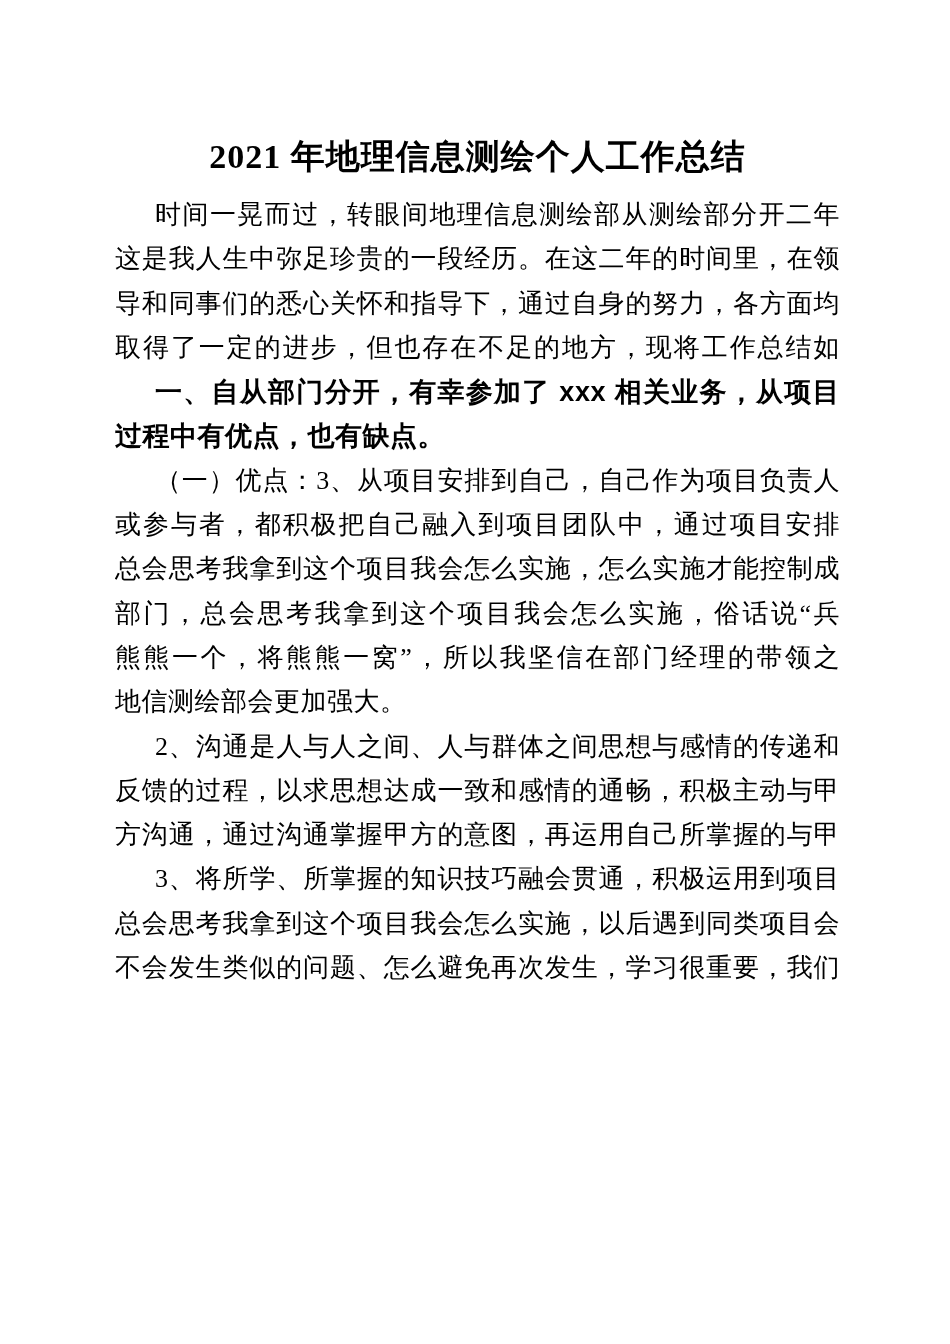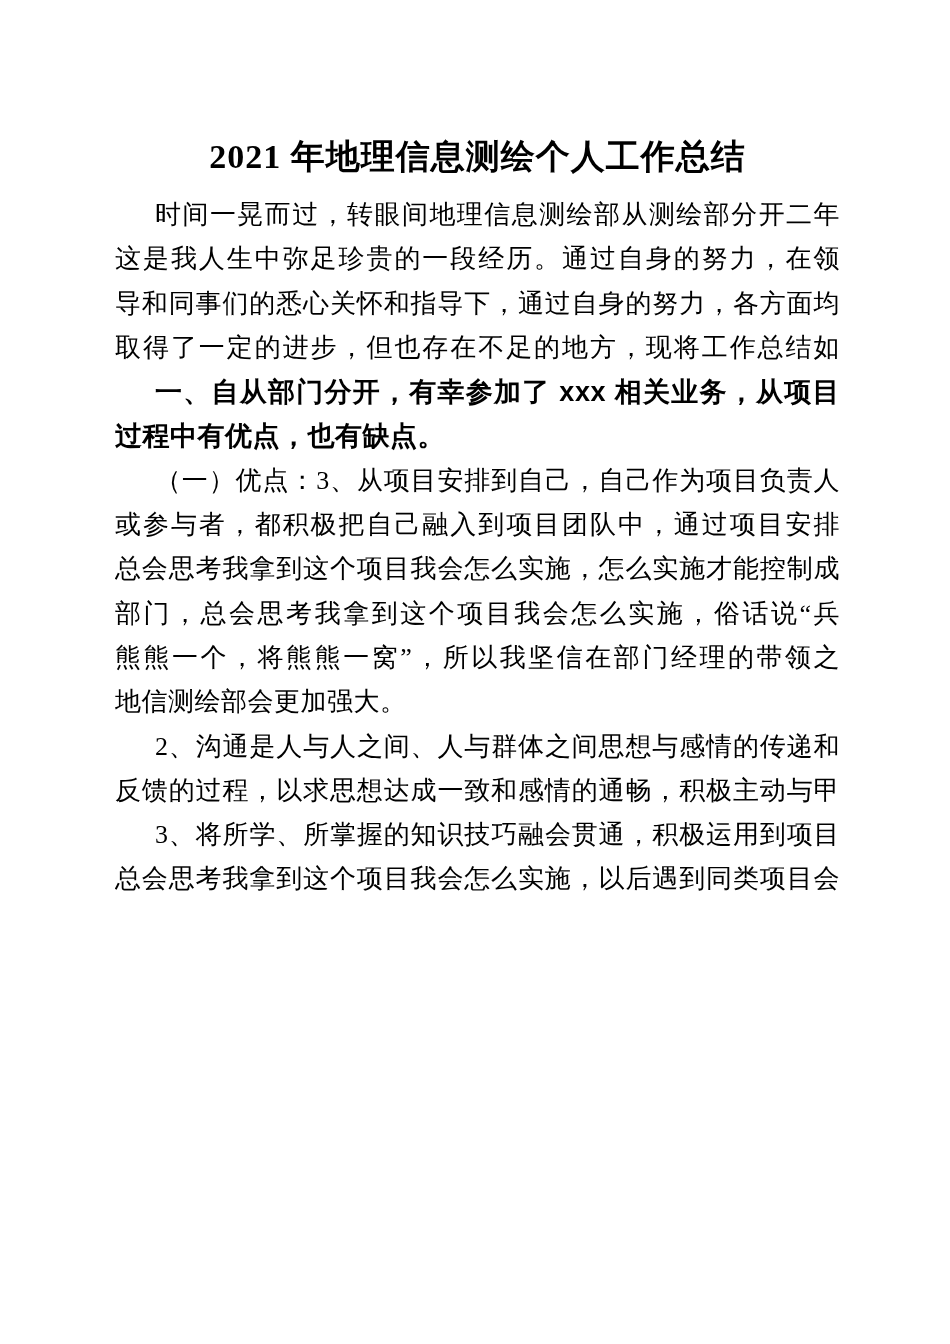--- a/index.html
+++ b/index.html
@@ -53,29 +53,31 @@
     text-align-last: justify;
   }
 </style>
 </head>
 <body>
 
 <div class="doc-page">
   <div class="doc-title">2021 年地理信息测绘个人工作总结</div>
   <div class="doc-body">
       <div class="line body indent justify">时间一晃而过，转眼间地理信息测绘部从测绘部分开二年了。</div>
-      <div class="line body justify">这是我人生中弥足珍贵的一段经历。通过自身的努力，在领</div>
+      <div class="line body justify">这是我人生中弥足珍贵的一段经历。在这二年的时间里，在领</div>
       <div class="line body justify">导和同事们的悉心关怀和指导下，通过自身的努力，各方面均</div>
       <div class="line body justify">取得了一定的进步，但也存在不足的地方，现将工作总结如下：</div>
       <div class="line heading indent justify">一、自从部门分开，有幸参加了 xxx 相关业务，从项目实施</div>
       <div class="line heading">过程中有优点，也有缺点。</div>
       <div class="line body indent justify">（一）优点：3、从项目安排到自己，自己作为项目负责人</div>
       <div class="line body justify">或参与者，都积极把自己融入到项目团队中，通过项目安排后，</div>
       <div class="line body justify">总会思考我拿到这个项目我会怎么实施，怎么实施才能控制成</div>
       <div class="line body justify">部门，总会思考我拿到这个项目我会怎么实施，俗话说“兵</div>
       <div class="line body justify">熊熊一个，将熊熊一窝”，所以我坚信在部门经理的带领之下，</div>
       <div class="line body">地信测绘部会更加强大。</div>
       <div class="line body indent justify">2、沟通是人与人之间、人与群体之间思想与感情的传递和</div>
       <div class="line body justify">反馈的过程，以求思想达成一致和感情的通畅，积极主动与甲</div>
+      <div class="line body justify">方沟通，通过沟通掌握甲方的意图，再运用自己所掌握的与甲</div>
       <div class="line body indent justify">3、将所学、所掌握的知识技巧融会贯通，积极运用到项目</div>
       <div class="line body justify">总会思考我拿到这个项目我会怎么实施，以后遇到同类项目会</div>
+      <div class="line body justify">不会发生类似的问题、怎么避免再次发生，学习很重要，我们</div>
     </div>
 </div>
 
 </body></html>

